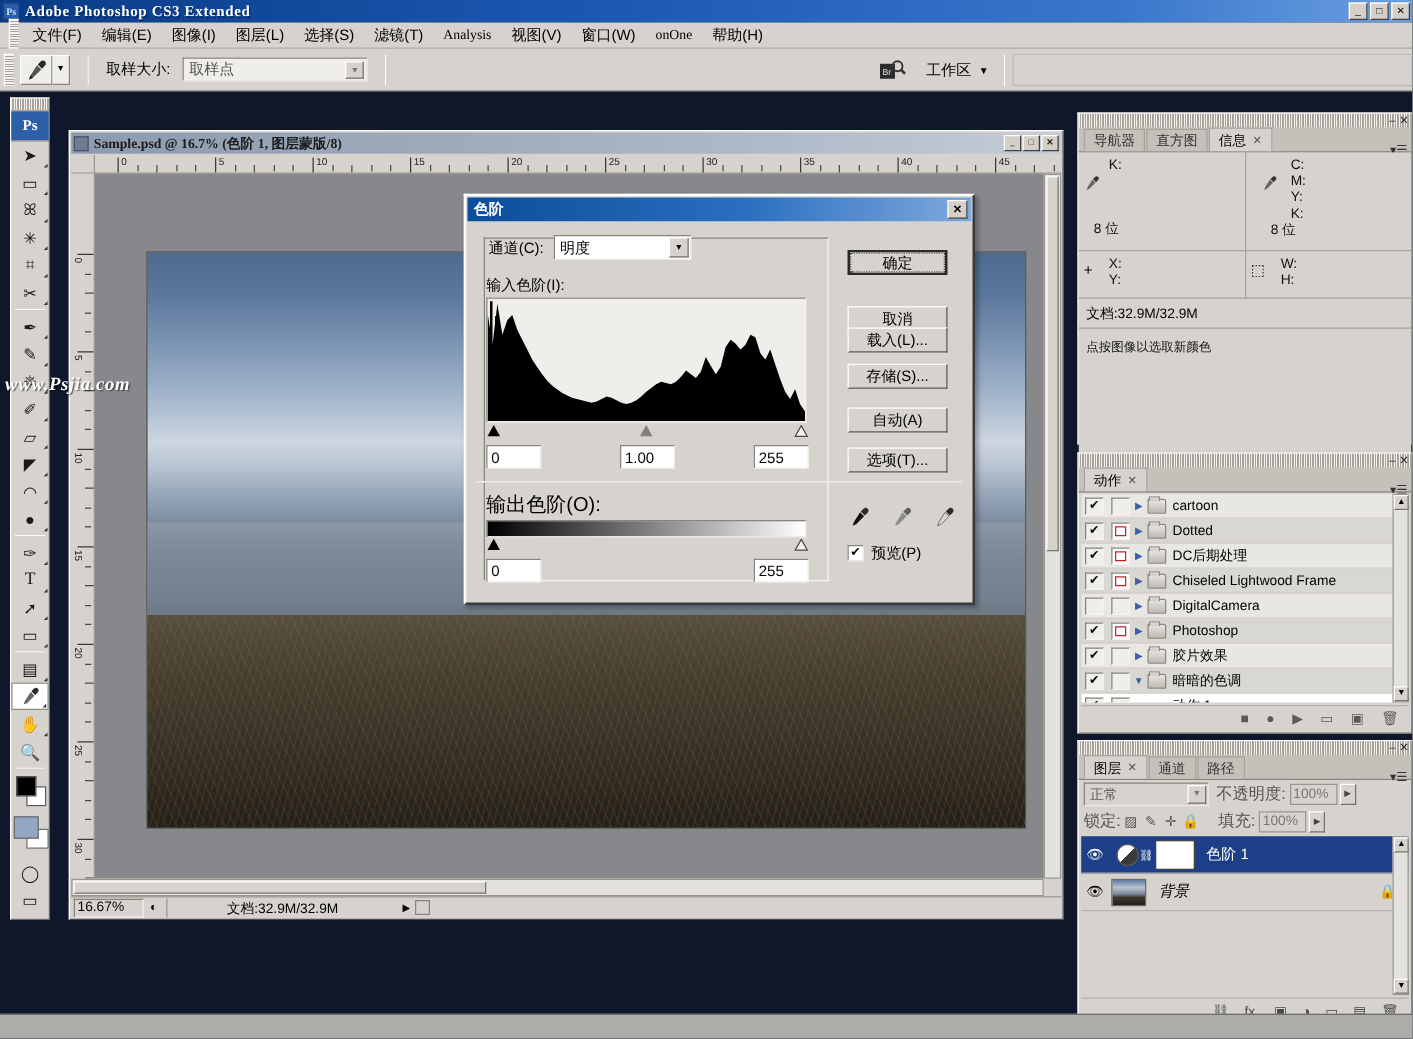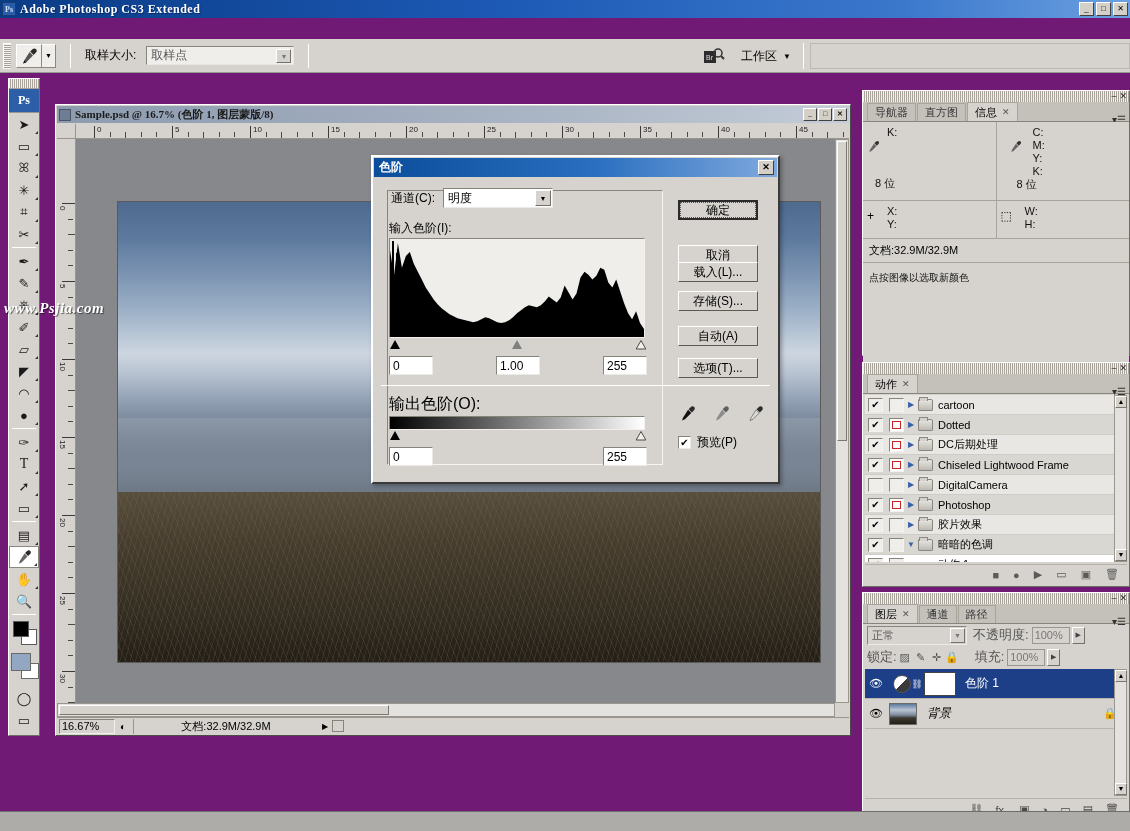--- a/index.html
+++ b/index.html
@@ -7,21 +7,21 @@
     margin: 0; padding: 0;
     width: 1130px; height: 831px;
     overflow: hidden;
     font-family: "Liberation Sans", sans-serif;
     font-size: 11px;
     background: #808080;
   }
   #app {
     position: relative;
     width: 1130px; height: 831px;
-    background: #701a75;
+    background: #0f172a;
     overflow: hidden;
   }
 
   
   .titlebar {
     position: absolute; left: 0; top: 0; width: 1130px; height: 18px;
     background: linear-gradient(to right, #0b3c86 0%, #1а5ab8 40%, #2f6cc4 70%, #4a85d6 100%);
     background: linear-gradient(to right, #0a3b85, #1d5ab6 45%, #3b78cc 80%, #6ba0e0 100%);
     display: flex; align-items: center;
     color: #fff;
@@ -502,20 +502,34 @@
   <div class="titlebar">
     <div class="ps-logo">Ps</div>
     <span class="title-text">Adobe Photoshop CS3 Extended</span>
     <div class="win-btns">
       <div class="win-btn">_</div>
       <div class="win-btn">□</div>
       <div class="win-btn">✕</div>
     </div>
   </div>
 
+  <div class="menubar">
+    <div class="grip"></div>
+    <div class="menu-item">文件(F)</div>
+    <div class="menu-item">编辑(E)</div>
+    <div class="menu-item">图像(I)</div>
+    <div class="menu-item">图层(L)</div>
+    <div class="menu-item">选择(S)</div>
+    <div class="menu-item">滤镜(T)</div>
+    <div class="menu-item latin">Analysis</div>
+    <div class="menu-item">视图(V)</div>
+    <div class="menu-item">窗口(W)</div>
+    <div class="menu-item latin">onOne</div>
+    <div class="menu-item">帮助(H)</div>
+  </div>
 
   <div class="optionsbar">
     <div class="grip"></div>
     <div class="tool-preview">
       <div class="tool-btn">
         <svg width="18" height="18" viewBox="0 0 18 18">
           <path d="M12.5 2.2 C13.6 1.1 15.2 1.1 16.1 2.2 C17 3.1 17 4.6 15.9 5.6 L13.6 7.9 L10.2 4.5 Z" fill="#2a2a2a"></path>
           <path d="M9.6 5.1 L13 8.5 L6.3 15.2 L3.2 16.5 L4.4 13.3 Z" fill="#555"></path>
           <path d="M4.3 13.4 L3.2 16.5 L6.3 15.2 Z" fill="#111"></path>
         </svg>

